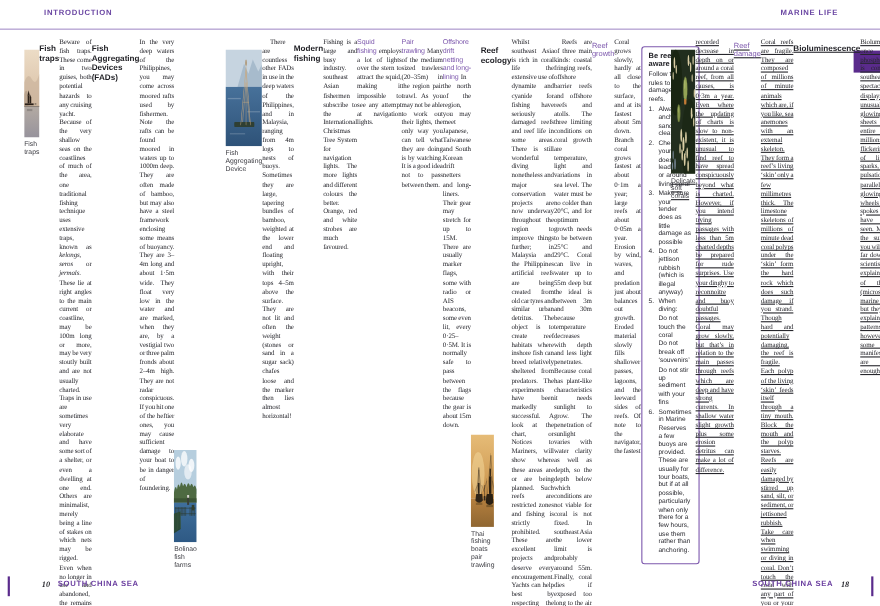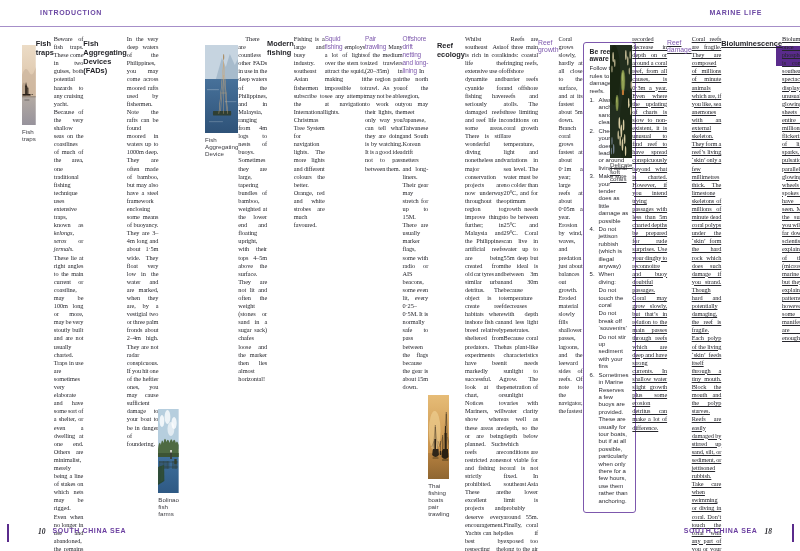--- a/index.html
+++ b/index.html
@@ -39,21 +39,21 @@
   
   .reef-box{margin-top:auto;border:1.2px solid #7d58ad;border-radius:3px;background:#ffffff;
             padding:5px 6px 6px;font-family:"Liberation Sans",sans-serif;font-size:6px;
             line-height:7.4px;color:#2a2a30;}
   .reef-box .box-title{font-size:6.8px;font-weight:bold;margin:0 0 3px;color:#1f1f24;}
   .reef-box .box-intro{margin:0 0 2px;}
   .rule-row{display:flex;margin-bottom:1px;}
   .rule-num{width:9px;flex:none;}
   .rule-text{flex:1;}
   
-  .footer{position:absolute;top:527px;display:flex;align-items:flex-start;gap:7px;
+  .footer{position:absolute;top:527px;display:flex;align-items:center;gap:7px;
           font-family:"Liberation Sans",sans-serif;}
   #footer-left{left:38px;}
   #footer-right{right:28px;}
   .page-num{font-family:"Liberation Serif",serif;font-style:italic;font-weight:bold;
             font-size:7.5px;color:#2e2e34;}
   .footer-title{font-size:7px;font-weight:bold;letter-spacing:.6px;color:#6b3fa0;}
   .footer-bar{position:absolute;top:524px;width:2px;height:18px;background:#5a2b8c;}
   #footer-bar-left{left:7px;}
   #footer-bar-right{right:6px;}
 </style>

